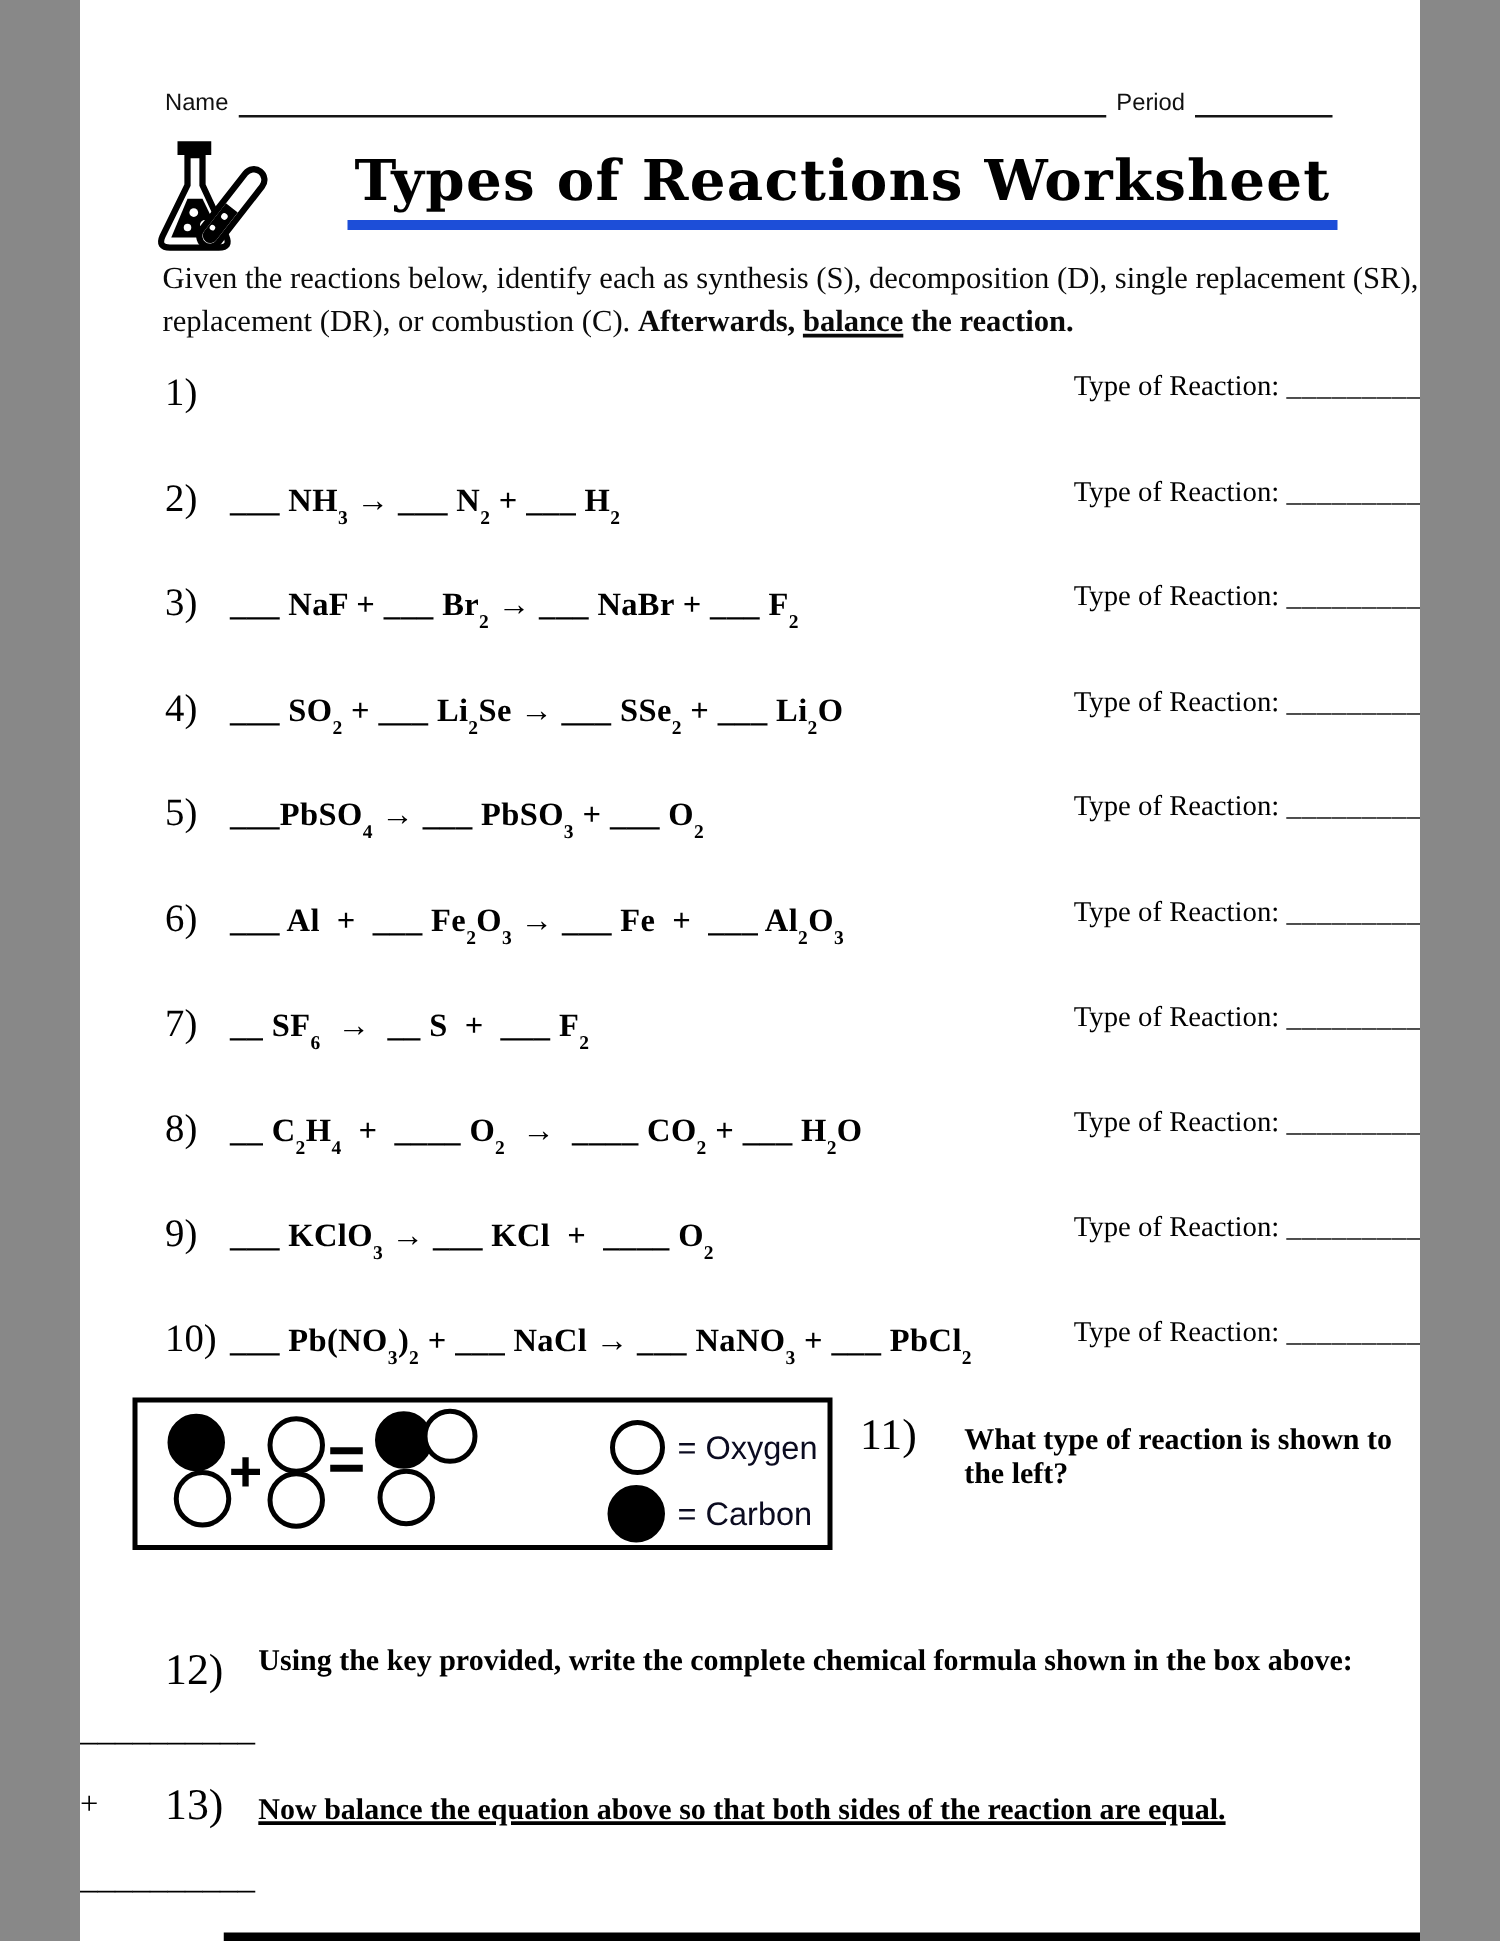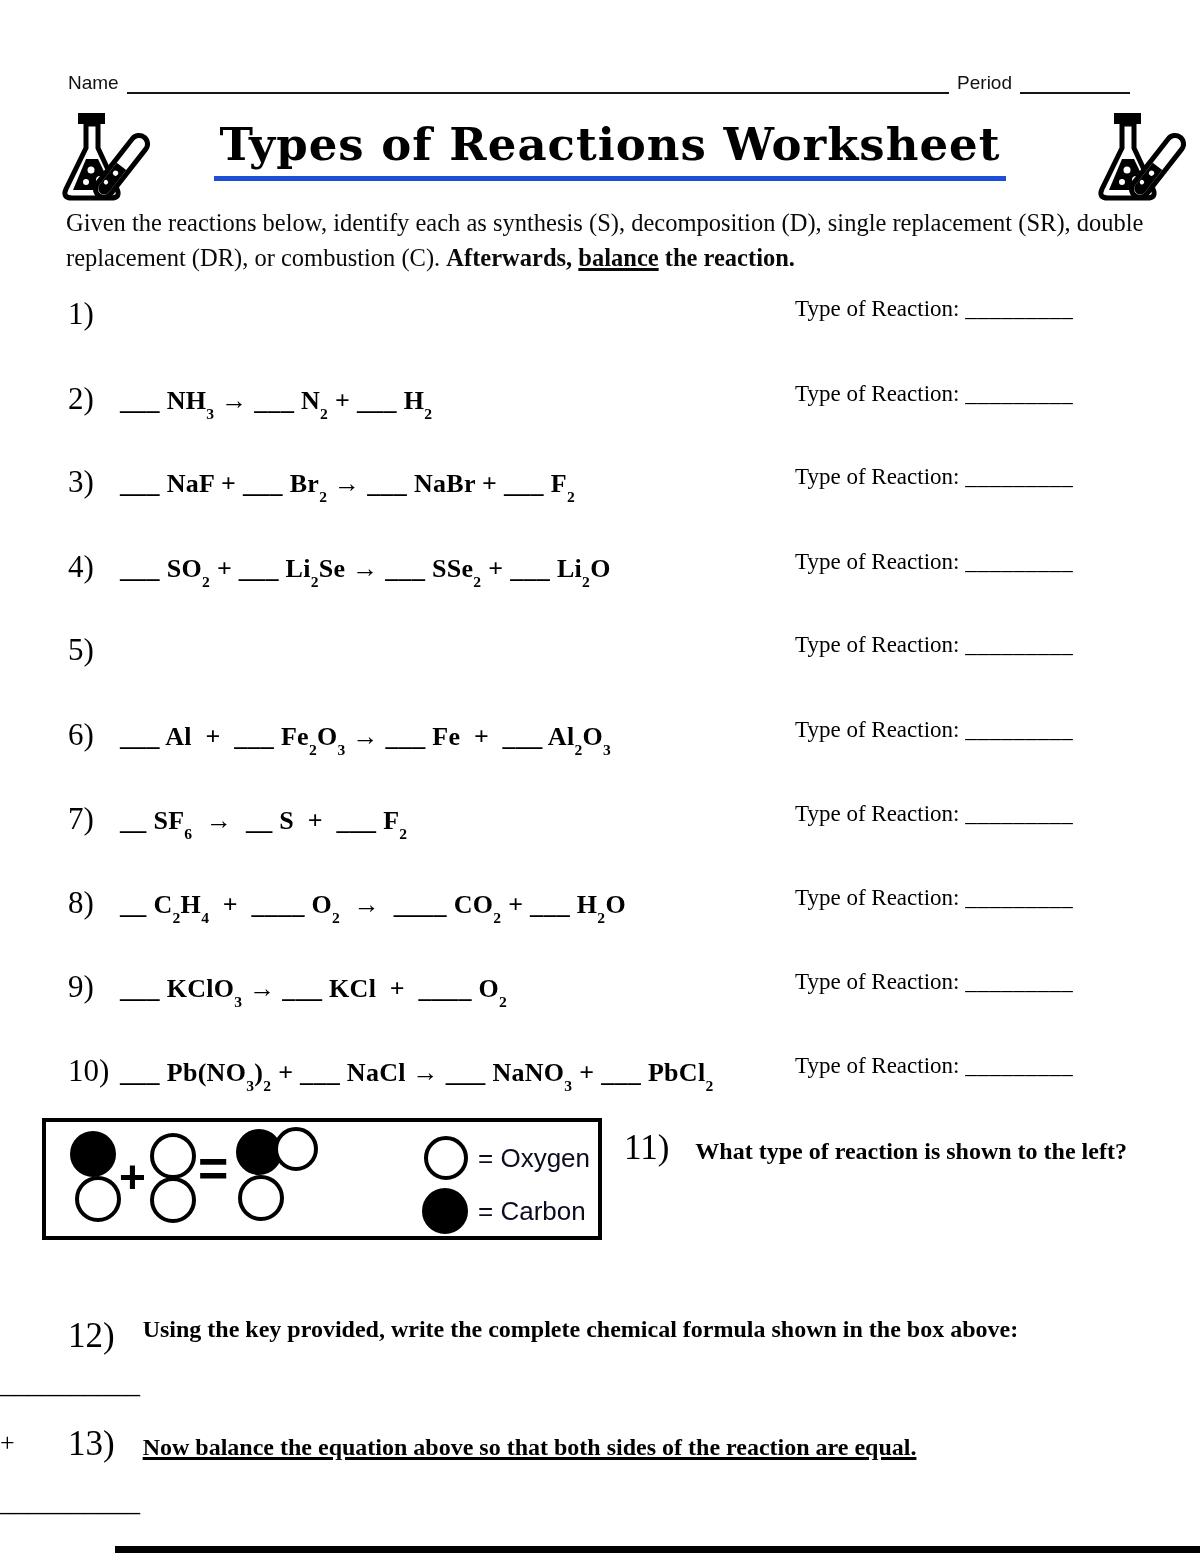--- a/index.html
+++ b/index.html
@@ -1,31 +1,31 @@
 <!DOCTYPE html>
 <html><head>
 <meta charset="utf-8">
 <style>
   * { margin:0; padding:0; box-sizing:border-box; }
   body { background:#888; font-family:"Liberation Serif", serif; }
-  .page { position:relative; width:1200px; height:1553px; background:#ffffff; margin:0 auto; overflow:hidden; color:#000; }
+  .page { position:relative; width:1072px; height:1553px; background:#ffffff; margin:0 auto; overflow:hidden; color:#000; }
 
   
   .topline { position:absolute; top:72px; left:68px; right:70px; display:flex; align-items:flex-end; gap:8px;
              font-family:"Liberation Sans", sans-serif; font-size:19px; color:#111; }
   .fill-line { flex:1; border-bottom:2px solid #151515; height:1.1em; }
   .short-line { width:110px; border-bottom:2px solid #151515; height:1.1em; }
 
   
   .flask { position:absolute; width:118px; height:100px; }
   .flask.left  { left:42px;  top:110px; }
   .flask.right { left:1078px; top:110px; }
   .title-wrap { position:absolute; left:170px; width:880px; top:118px; text-align:center; }
   .title { display:inline-block; font-family:"DejaVu Serif", serif; font-weight:bold; font-size:45px;
-           letter-spacing:1px; border-bottom:5px solid #1d4ed8; padding:0 6px 5px 6px; white-space:nowrap; }
+           letter-spacing:1px; border-bottom:8px solid #1d4ed8; padding:0 6px 5px 6px; white-space:nowrap; }
 
   
   .instructions { position:absolute; left:66px; top:206px; width:1082px; font-size:24.5px; line-height:1.42; color:#0a0a0a; }
   .instructions .bold { font-weight:bold; }
   .instructions .bold-ul { font-weight:bold; text-decoration:underline; text-decoration-thickness:2.5px; }
 
   
   .rxn-row { position:absolute; left:68px; width:1064px; display:flex; align-items:baseline; font-size:26px; }
   .rxn-num { min-width:44px; font-size:31px; margin-right:8px; }
   .rxn-eq { font-weight:bold; letter-spacing:0.3px; white-space:nowrap; }
@@ -37,21 +37,21 @@
   .diagram-box { position:absolute; left:42px; top:1118px; width:560px; height:122px; border:4px solid #000; }
   .circ { position:absolute; border-radius:50%; border:4px solid #000; background:#fff; }
   .circ.filled { background:#000; }
   .op { position:absolute; font-family:"Liberation Sans", sans-serif; font-weight:900; color:#000; }
   .key-label { position:absolute; font-family:"Liberation Sans", sans-serif; font-size:26px; color:#0b0b20; white-space:nowrap; }
 
   
   .qnum { font-size:35px; }
   .qtext { font-weight:bold; font-size:24px; }
   .q11 { position:absolute; left:624px; top:1128px; display:flex; align-items:baseline; }
-  .q11 .qtext { margin-left:26px; }
+  .q11 .qtext { margin-left:38px; }
   .q12 { position:absolute; left:68px; top:1316px; display:flex; align-items:flex-start; }
   .q12 .qtext { margin-left:28px; }
   .formula-line { position:absolute; left:0; right:0; top:1368px; display:flex; justify-content:center;
                   align-items:baseline; gap:28px; font-size:28px;flex-direction:column; }
   .formula-line .op-txt { font-size:26px; }
   .q13 { position:absolute; left:68px; top:1424px; display:flex; align-items:baseline; }
   .q13 .qtext { margin-left:28px; font-size:24px; text-decoration:underline; text-decoration-thickness:3px; }
 
   .bottom-bar { position:absolute; left:115px; right:0; bottom:0; height:7px; background:#000; }
 </style>
@@ -119,20 +119,21 @@
     <span class="rxn-eq">___ NaF + ___ Br<sub>2</sub> → ___ NaBr + ___ F<sub>2</sub></span>
     <span class="rxn-type"><span>Type of Reaction:</span> <span class="blank">_________</span></span>
   </div>
   <div class="rxn-row" style="top:549px">
     <span class="rxn-num">4)</span>
     <span class="rxn-eq">___ SO<sub>2</sub> + ___ Li<sub>2</sub>Se → ___ SSe<sub>2</sub> + ___ Li<sub>2</sub>O</span>
     <span class="rxn-type"><span>Type of Reaction:</span> <span class="blank">_________</span></span>
   </div>
   <div class="rxn-row" style="top:632px">
     <span class="rxn-num">5)</span>
+    <span class="rxn-eq">___PbSO<sub>4</sub> → ___ PbSO<sub>3</sub> + ___ O<sub>2</sub></span>
     <span class="rxn-type"><span>Type of Reaction:</span> <span class="blank">_________</span></span>
   </div>
   <div class="rxn-row" style="top:717px">
     <span class="rxn-num">6)</span>
     <span class="rxn-eq">___ Al &nbsp;+&nbsp; ___ Fe<sub>2</sub>O<sub>3</sub> → ___ Fe &nbsp;+&nbsp; ___ Al<sub>2</sub>O<sub>3</sub></span>
     <span class="rxn-type"><span>Type of Reaction:</span> <span class="blank">_________</span></span>
   </div>
   <div class="rxn-row" style="top:801px">
     <span class="rxn-num">7)</span>
     <span class="rxn-eq">__ SF<sub>6</sub> &nbsp;→&nbsp; __ S &nbsp;+&nbsp; ___ F<sub>2</sub></span>

